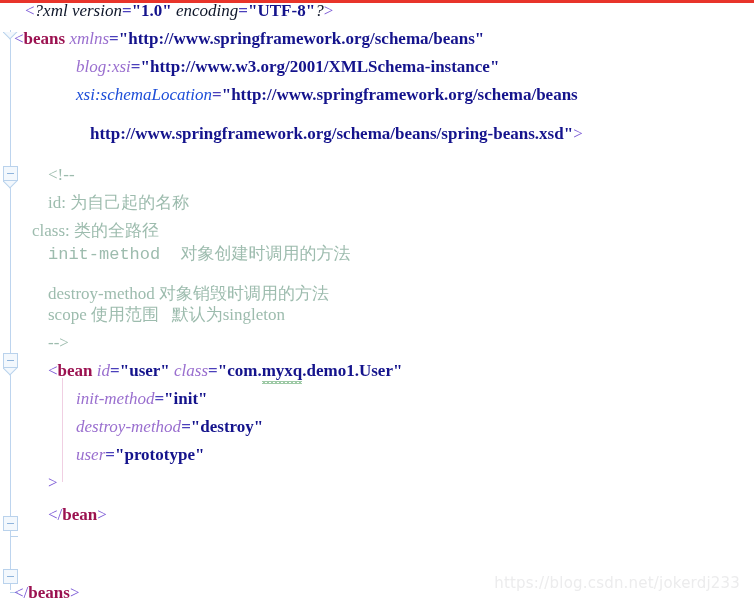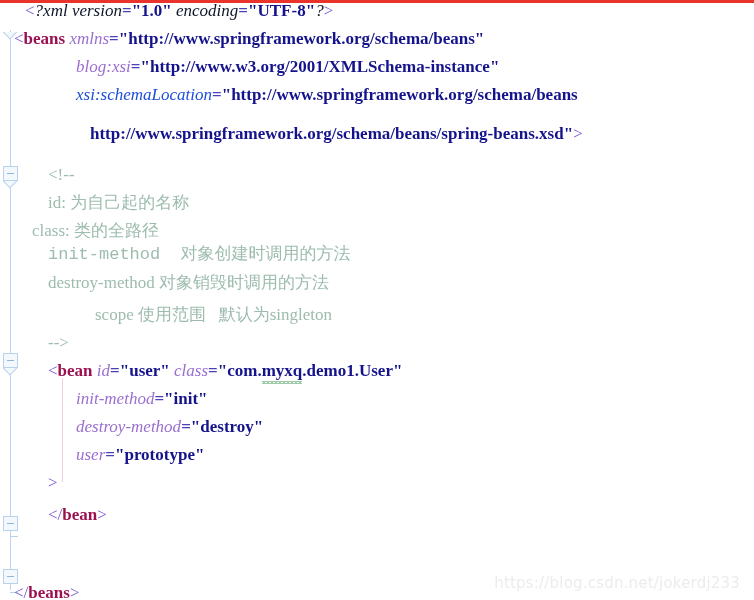--- a/index.html
+++ b/index.html
@@ -193,22 +193,22 @@
     <div class="line" style="top:53px; left:76px;"><span class="attr">blog:xsi</span><span class="eq">=</span><span class="val">"</span><span class="val">http://www.w3.org/2001/XMLSchema-instance</span><span class="val">"</span></div>
 
     <div class="line" style="top:81px; left:76px;"><span class="attr-dim">xsi:schemaLocation</span><span class="eq">=</span><span class="val">"</span><span class="val">http://www.springframework.org/schema/beans</span></div>
 
     <div class="line" style="top:120px; left:90px;"><span class="val">http://www.springframework.org/schema/beans/spring-beans.xsd</span><span class="val">"</span><span class="bracket">&gt;</span></div>
 
     <div class="line comment" style="top:161px; left:48px;">&lt;!--</div>
     <div class="line comment" style="top:189px; left:48px;">id: 为自己起的名称</div>
     <div class="line comment" style="top:217px; left:32px;">class: 类的全路径</div>
     <div class="line comment" style="top:241px; left:48px;font-family:Liberation Mono, monospace;">init-method  对象创建时调用的方法</div>
-    <div class="line comment" style="top:269px; left:48px;text-align:right;">destroy-method 对象销毁时调用的方法</div>
-    <div class="line comment" style="top:301px; left:48px;margin-left:47px;">scope 使用范围   默认为singleton</div>
+    <div class="line comment" style="top:280px; left:48px;text-align:right;">destroy-method 对象销毁时调用的方法</div>
+    <div class="line comment" style="top:301px; left:48px;">scope 使用范围   默认为singleton</div>
     <div class="line comment" style="top:329px; left:48px;">--&gt;</div>
 
     <div class="line" style="top:357px; left:48px;"><span class="bracket">&lt;</span><span class="tag">bean</span><span class="plain"> </span><span class="attr">id</span><span class="eq">=</span><span class="val">"</span><span class="val">user</span><span class="val">"</span><span class="plain"> </span><span class="attr">class</span><span class="eq">=</span><span class="val">"</span><span class="val">com.</span><span class="val squiggle">myxq</span><span class="val">.demo1.User</span><span class="val">"</span></div>
 
     <div class="line" style="top:385px; left:76px;"><span class="attr">init-method</span><span class="eq">=</span><span class="val">"</span><span class="val">init</span><span class="val">"</span></div>
 
     <div class="line" style="top:413px; left:76px;"><span class="attr">destroy-method</span><span class="eq">=</span><span class="val">"</span><span class="val">destroy</span><span class="val">"</span></div>
 
     <div class="line" style="top:441px; left:76px;"><span class="attr">user</span><span class="eq">=</span><span class="val">"</span><span class="val">prototype</span><span class="val">"</span></div>
 

